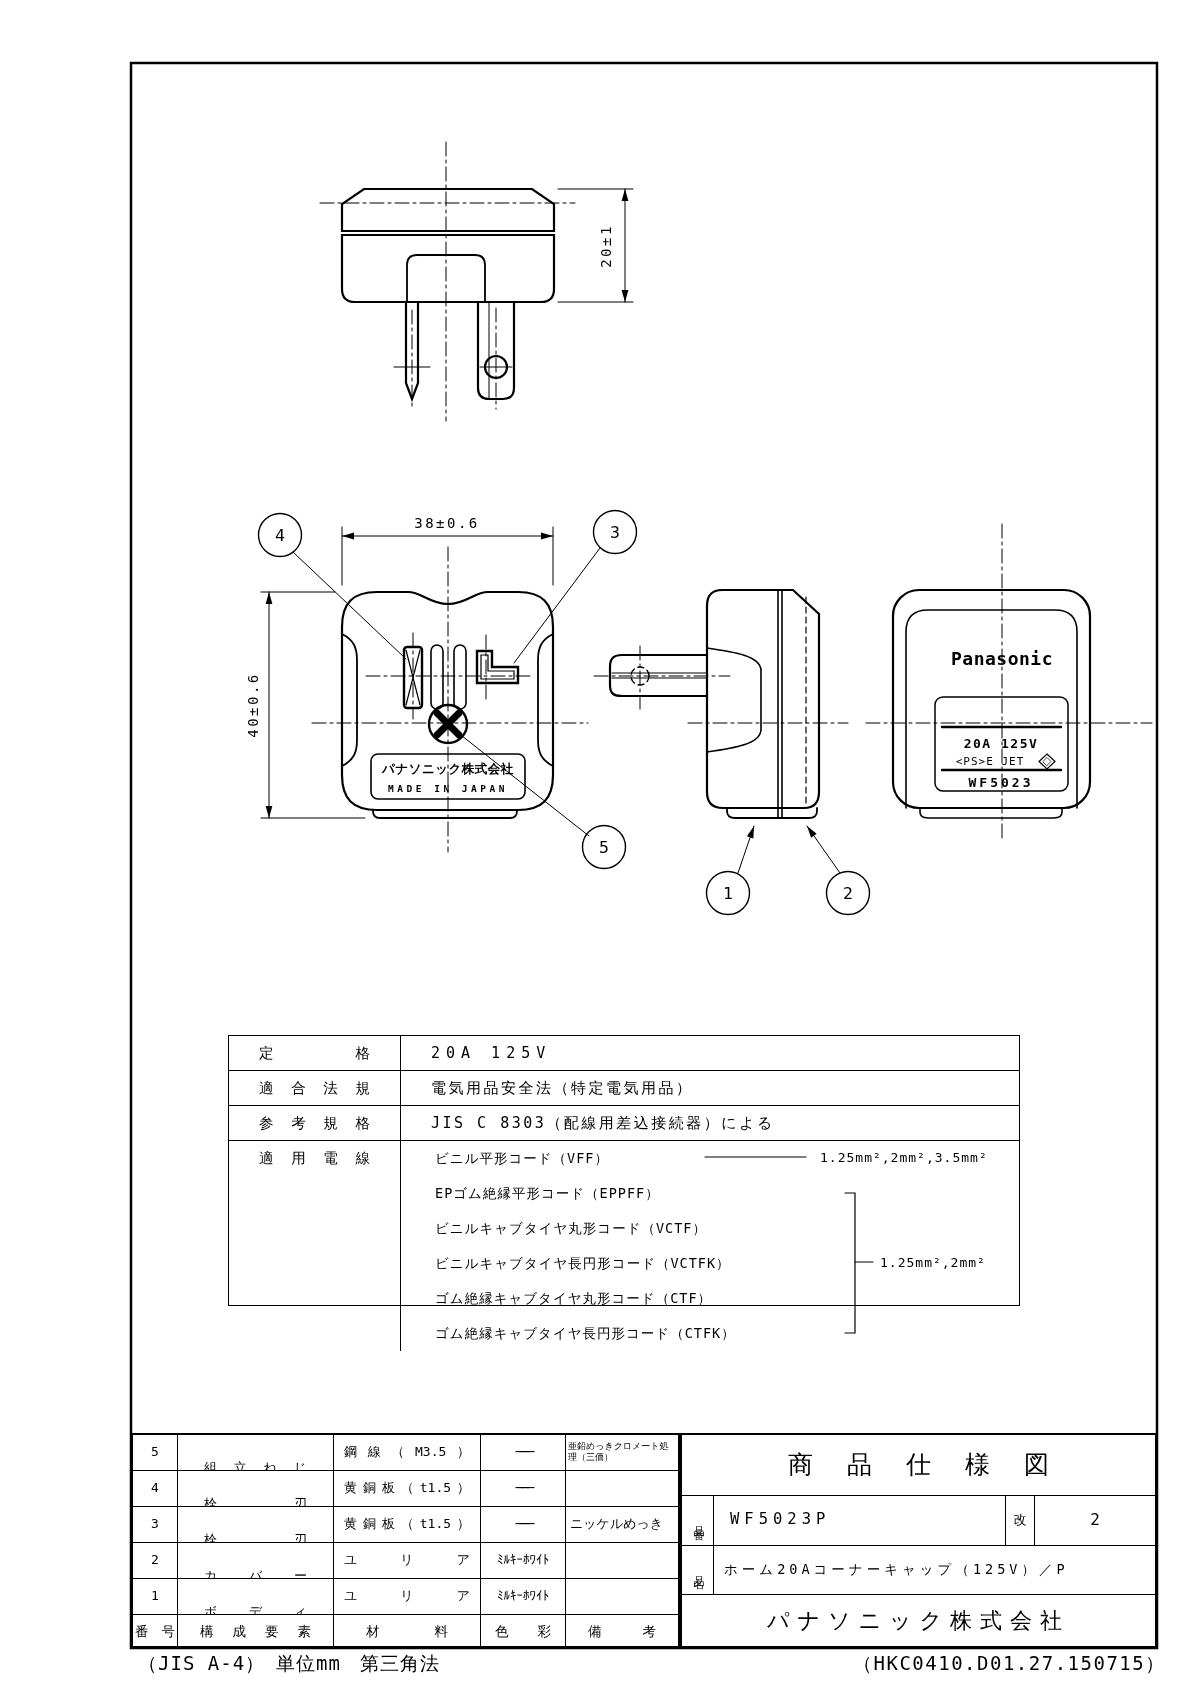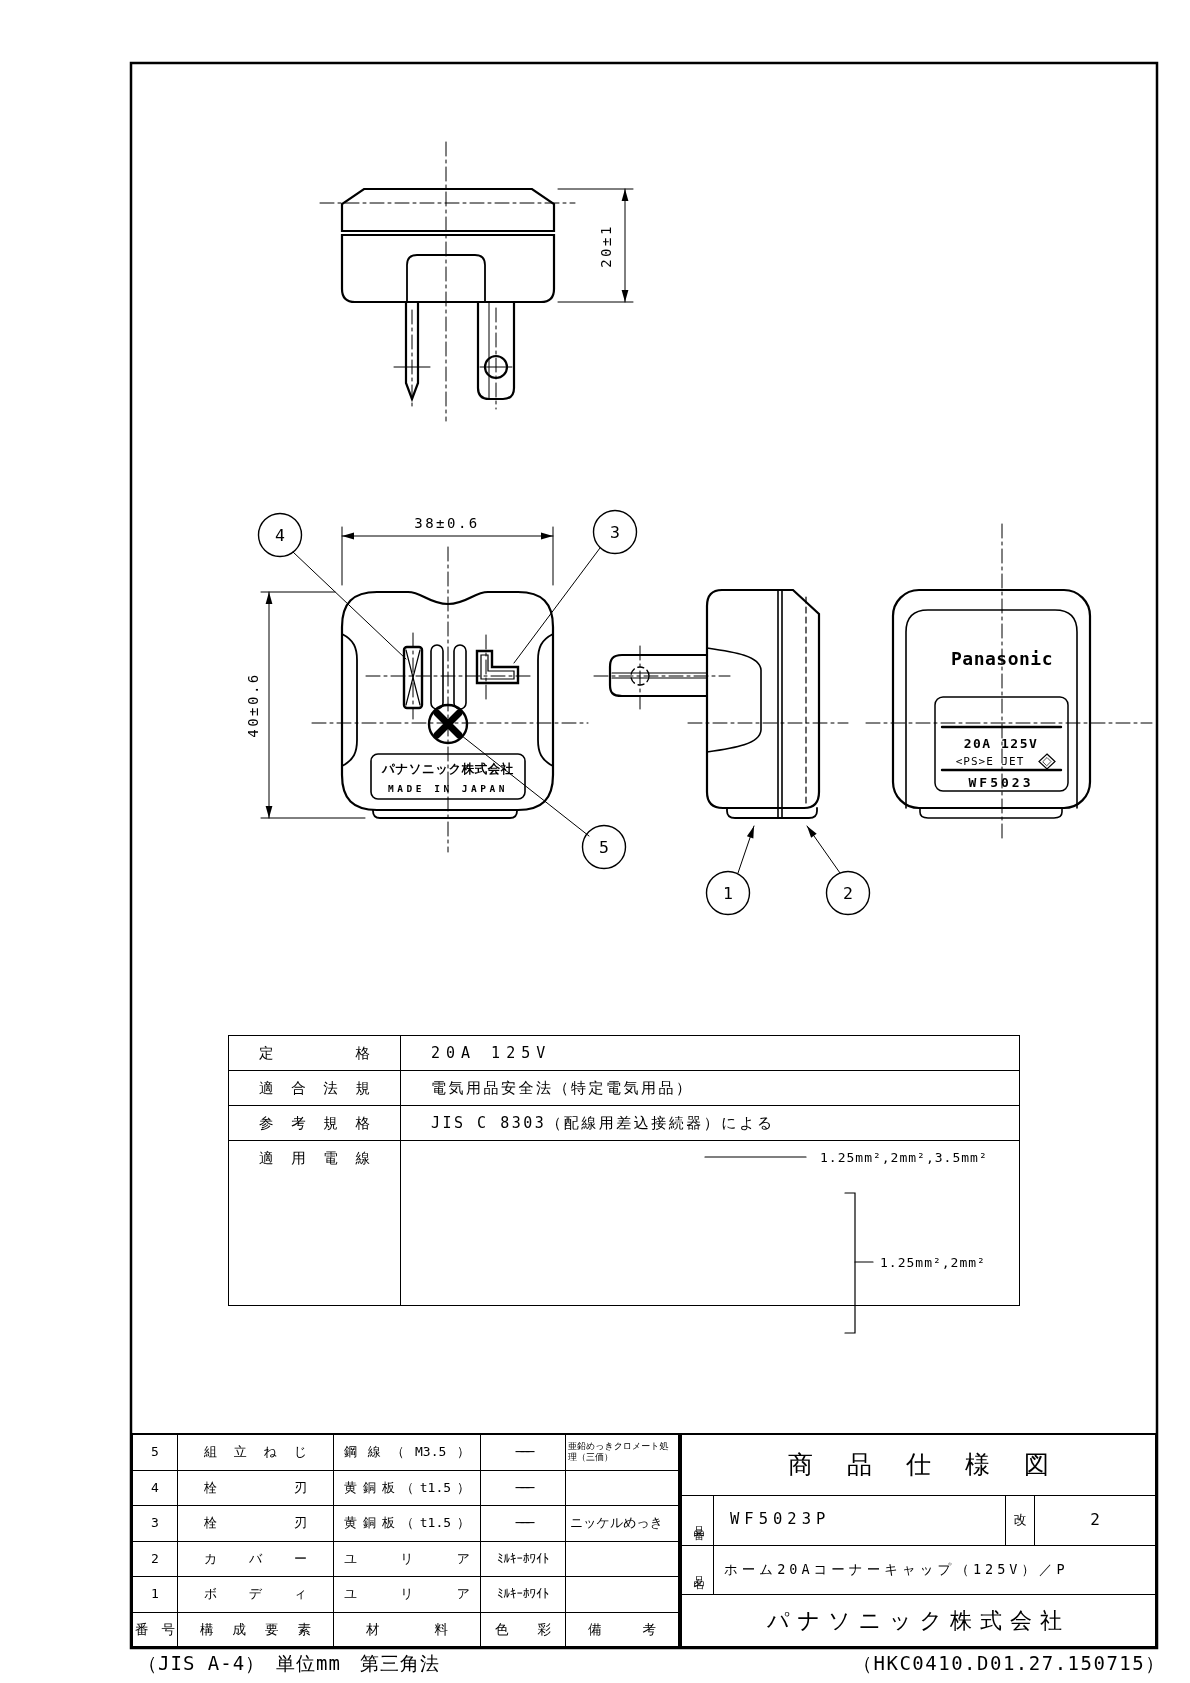--- a/index.html
+++ b/index.html
@@ -35,21 +35,21 @@
 
   
   .parts{position:absolute;left:131px;top:1433px;width:549px;height:215px;
          border:2.2px solid #000;box-sizing:border-box;display:flex;flex-direction:column;}
   .prow{display:flex;height:36px;box-sizing:border-box;border-bottom:1.5px solid #000;}
   .prow.phead{border-bottom:none;flex:1;}
   .prow>div{box-sizing:border-box;border-right:1.5px solid #000;line-height:33px;font-size:13px;
             overflow:hidden;white-space:nowrap;}
   .prow>div:last-child{border-right:none;}
   .pc1{width:45px;text-align:center;}
-  .pc2{width:156px;padding:0 26px;text-align:justify;text-align-last:justify;}
+  .pc2{width:156px;padding:16px 26px;text-align:justify;text-align-last:justify;}
   .pc3{width:147px;padding:0 10px;text-align:justify;text-align-last:justify;}
   .pc4{width:85px;text-align:center;font-size:12px;}
   .pc5{flex:1;padding-left:4px;font-size:12.5px;}
   .prow:nth-child(-n+3) .pc4{letter-spacing:-4px;font-size:15px;}
   .prow:nth-child(1) .pc5{font-size:9px;line-height:11px;white-space:normal;
                           padding:6px 2px 0 2px;letter-spacing:0;}
   .phead>div{text-align:justify;text-align-last:justify;font-size:13.5px;}
   .phead .pc1{padding:0 2px;text-align:justify;}
   .phead .pc2{padding:0 22px;}
   .phead .pc3{padding:0 32px;}
@@ -215,20 +215,28 @@
   <div class="srow" style="height:35px">
     <div class="slab">適合法規</div>
     <div class="sval">電気用品安全法（特定電気用品）</div>
   </div>
   <div class="srow" style="height:35px">
     <div class="slab">参考規格</div>
     <div class="sval">JIS C 8303（配線用差込接続器）による</div>
   </div>
   <div class="srow last">
     <div class="slab">適用電線</div>
+    <div class="sval wires">
+      <div class="wline">ビニル平形コード（VFF）</div>
+      <div class="wline">EPゴム絶縁平形コード（EPPFF）</div>
+      <div class="wline">ビニルキャブタイヤ丸形コード（VCTF）</div>
+      <div class="wline">ビニルキャブタイヤ長円形コード（VCTFK）</div>
+      <div class="wline">ゴム絶縁キャブタイヤ丸形コード（CTF）</div>
+      <div class="wline">ゴム絶縁キャブタイヤ長円形コード（CTFK）</div>
+    </div>
   </div>
 </div>
 
 <div class="parts">
   <div class="prow">
     <div class="pc1">5</div>
     <div class="pc2">組立ねじ</div>
     <div class="pc3">鋼線（M3.5）</div>
     <div class="pc4">———</div>
     <div class="pc5">亜鉛めっきクロメート処理（三価）</div>

